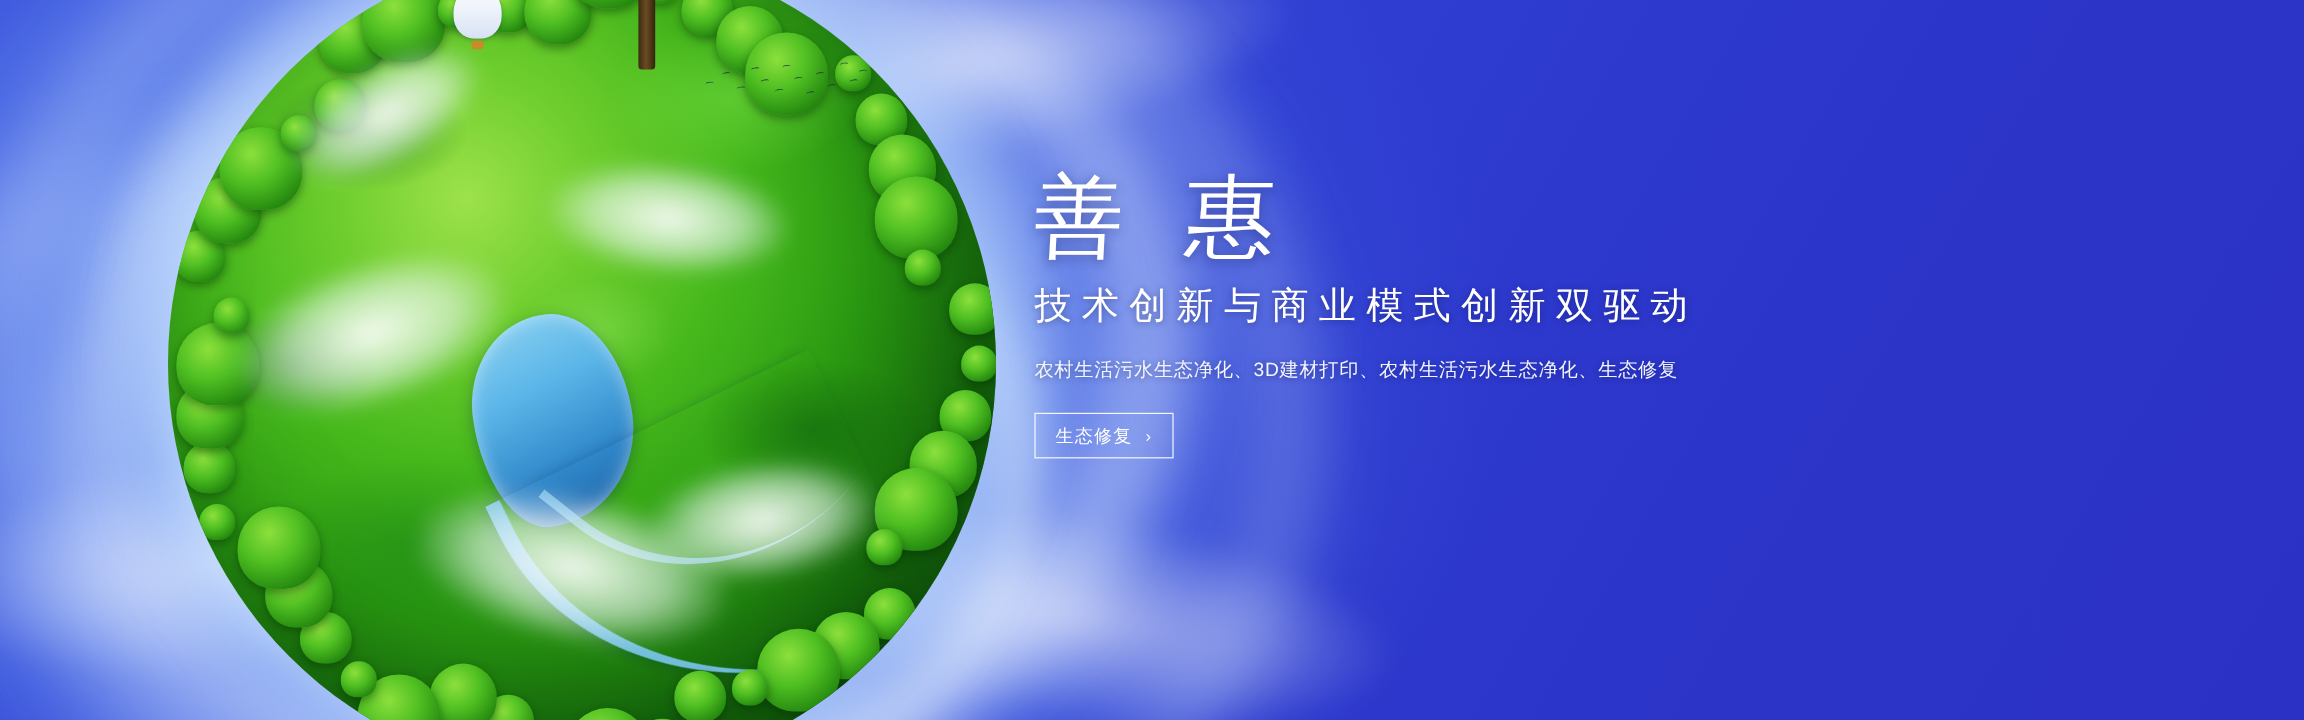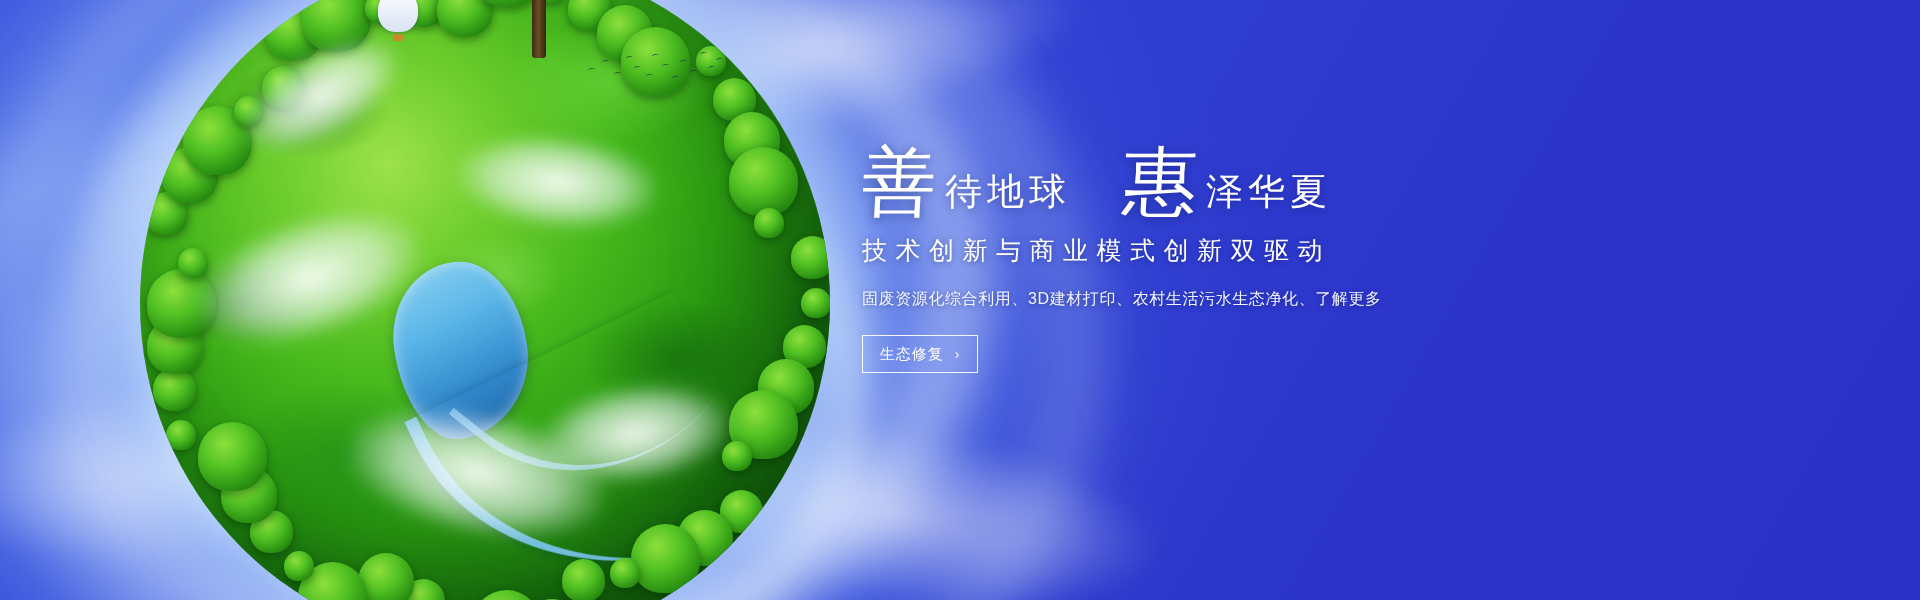--- a/index.html
+++ b/index.html
@@ -196,21 +196,21 @@
     font-family:"Liberation Serif", serif;
     font-size:37px;
     line-height:1;
     letter-spacing:5px;
     padding-bottom:8px; padding-left:9px;
     text-shadow:0 2px 8px rgba(10,20,80,0.4);
   }
   .hl-gap { width:52px; }
 
   .subtitle {
-    font-size:25px;
+    font-size:31px;
     letter-spacing:8.5px;
     color:#ffffff;
     margin-bottom:22px;
     text-shadow:0 1px 6px rgba(10,20,80,0.45);
     white-space:nowrap;
   }
   .description {
     font-size:16px;
     letter-spacing:0.6px;
     color:#f2f5ff;
@@ -332,32 +332,30 @@
       <i style="left: 112px; top: 4px;"></i>
       <i style="left: 120px; top: 18px;"></i>
       <i style="left: 128px; top: 10px;"></i>
     </div>
 
   <div class="content">
 
     <div class="headline">
       <div class="hl-group">
         <span class="hl-big">善</span>
-        <span class="hl-rest">待地球</span>
       </div>
       <div class="hl-gap"></div>
       <div class="hl-group">
         <span class="hl-big">惠</span>
-        <span class="hl-rest">泽华夏</span>
       </div>
     </div>
 
     <div class="subtitle">技术创新与商业模式创新双驱动</div>
 
-    <div class="description">固废资源化综合利用、3D建材打印、农村生活污水生态净化、了解更多</div>
+    <div class="description">农村生活污水生态净化、3D建材打印、农村生活污水生态净化、生态修复</div>
 
     <button class="cta">
       <span>生态修复</span>
       <span class="chev">›</span>
     </button>
 
   </div>
 </div>
 
 </body></html>

